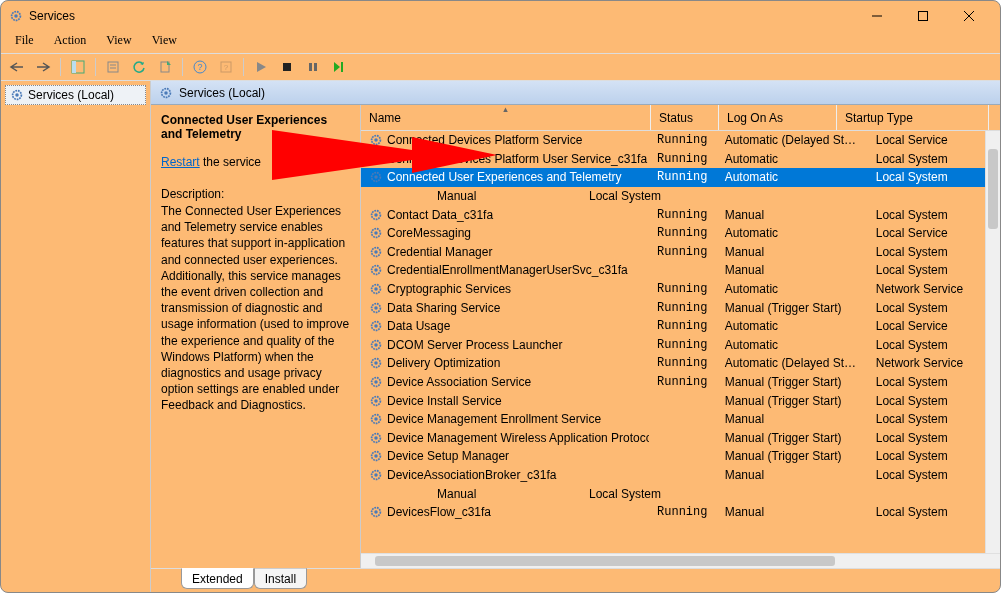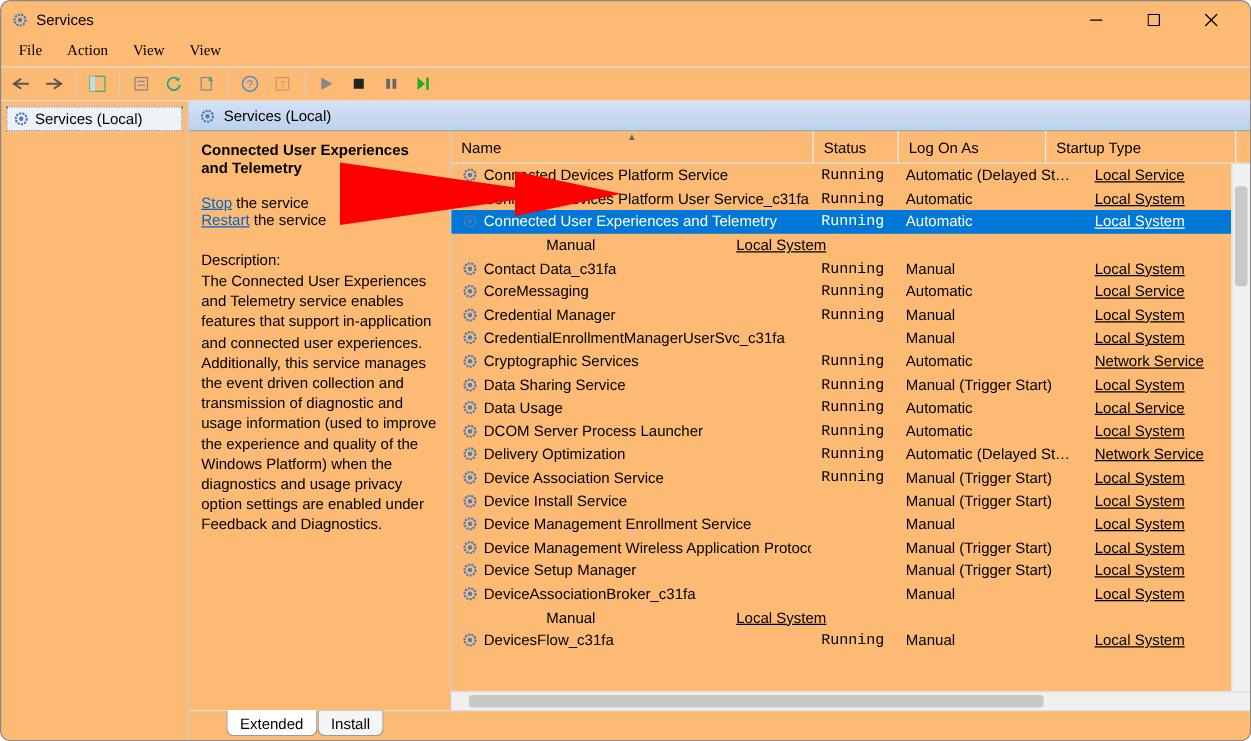--- a/index.html
+++ b/index.html
@@ -160,21 +160,21 @@
     display: flex;
     height: 18.6px;
     align-items: center;
     white-space: nowrap;
   }
   .row.selected { background: #0078d7; color: #fff; }
   .cell { padding: 0 8px; overflow: hidden; text-overflow: ellipsis; }
   .cell.name { width: 290px; display: flex; align-items: center; gap: 4px; }
   .cell.status { width: 68px; font-family: Liberation Mono, monospace; }
   .cell.startup { width: 152px; }
-  .cell.logon { width: 118px; text-decoration: underline; }
+  .cell.logon { width: 118px; }
   .gear-icon {
     width: 14px; height: 14px;
     flex-shrink: 0;
   }
   .tabs {
     height: 24px;
     display: flex;
     align-items: flex-start;
     padding-left: 30px;
     gap: 0;
@@ -359,23 +359,20 @@
             <circle cx="8" cy="8" r="5" fill="none" stroke="#4a7ab8" stroke-width="2" stroke-dasharray="2,1"></circle>
             <circle cx="8" cy="8" r="2" fill="#4a7ab8"></circle>
           </svg>
         <span>Services (Local)</span>
       </div>
 
       <div class="main-body">
 
         <div class="detail-pane">
           <div class="svc-name">Connected User Experiences and Telemetry</div>
-          <div>
-            <span class="link">Stop</span><span> the service</span>
-          </div>
           <div>
             <span class="link">Restart</span><span> the service</span>
           </div>
           <div class="desc-label">Description:</div>
           <div class="desc">The Connected User Experiences and Telemetry service enables features that support in-application and connected user experiences. Additionally, this service manages the event driven collection and transmission of diagnostic and usage information (used to improve the experience and quality of the Windows Platform) when the diagnostics and usage privacy option settings are enabled under Feedback and Diagnostics.</div>
 
           <svg class="arrow-annotation" width="230" height="60">
             <polygon points="0,5 140,25 140,12 225,30 140,48 140,35 0,55" fill="#ff0000"></polygon>
           </svg>
         </div>

